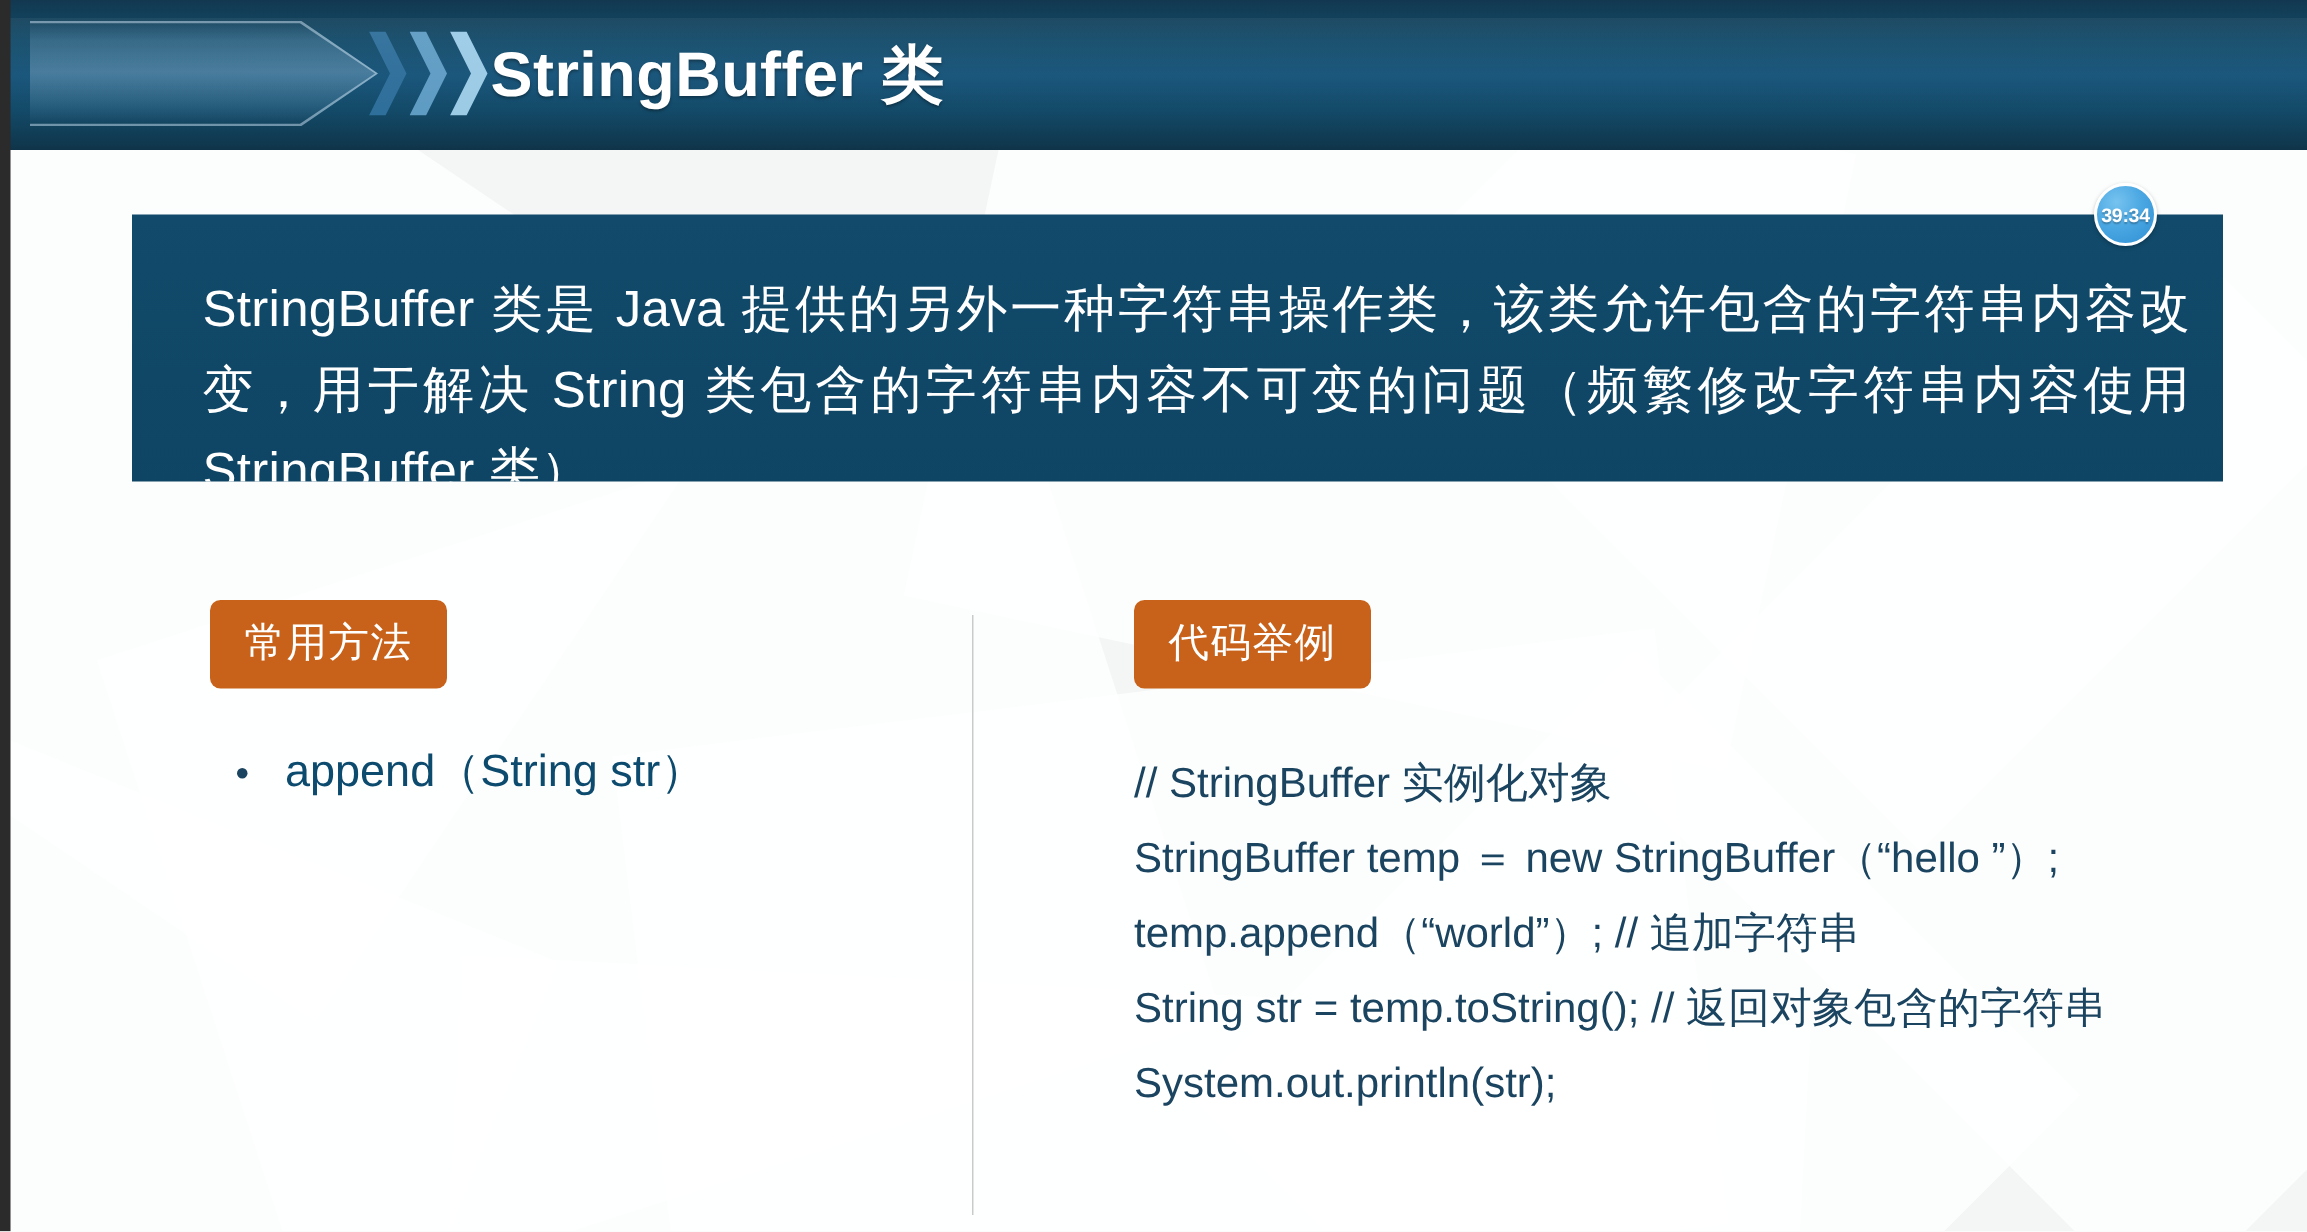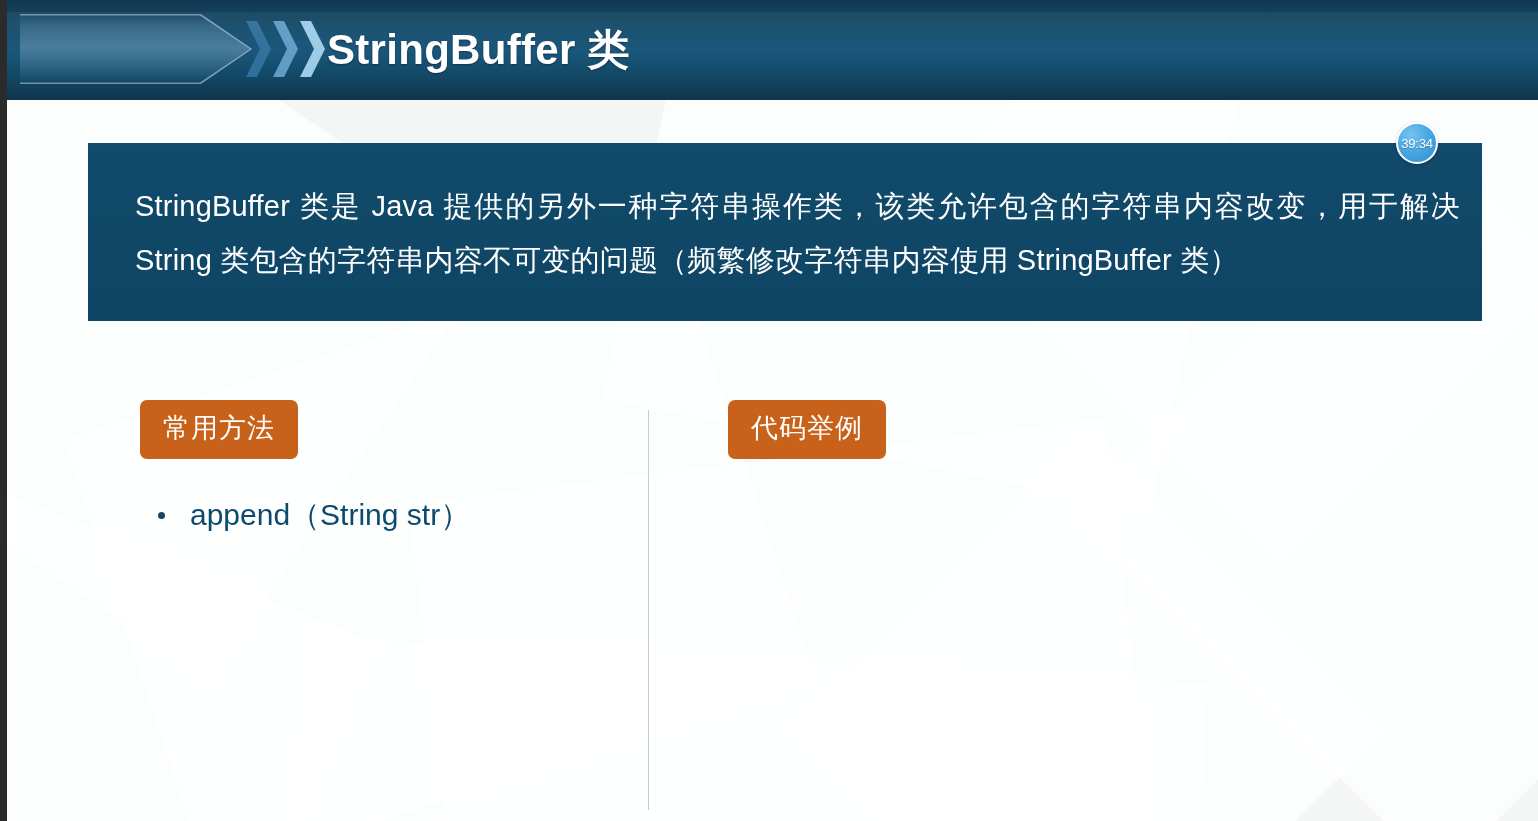--- a/index.html
+++ b/index.html
@@ -142,21 +142,21 @@
     background: linear-gradient(to bottom, #114a6b 0%, #0f4564 100%);
     overflow: hidden;
     z-index: 10;
   }
   .lead-text {
     position: absolute;
     left: 47px;
     top: 36px;
     width: 1325px;
     color: #ffffff;
-    font-size: 29px;
+    font-size: 34px;
     line-height: 54px;
     letter-spacing: .2px;
     text-align: justify;
     text-justify: inter-ideograph;
   }
 
   
   .timer-badge {
     position: absolute;
     left: 1396px;
@@ -169,32 +169,32 @@
     box-sizing: border-box;
     box-shadow: 0 1px 3px rgba(0,0,0,.25);
     z-index: 30;
     display: flex;
     align-items: center;
     justify-content: center;
   }
   .timer-badge span {
     color: #ffffff;
     font-size: 13px;
-    font-weight: normal;
+    font-weight: bold;
     letter-spacing: -.2px;
     text-shadow: 0 1px 1px rgba(0,0,0,.25);
   }
 
   
   .col {
     position: absolute;
     z-index: 12;
   }
   .col-left  { left: 140px; top: 400px; width: 500px; }
-  .col-right { left: 728px; top: 400px; width: 740px; }
+  .col-right { left: 756px; top: 400px; width: 740px; }
 
   .chip {
     display: inline-block;
     background: #c8621a;
     color: #ffffff;
     font-size: 27px;
     line-height: 1;
     padding: 15px 23px 17px;
     border-radius: 7px;
     letter-spacing: 1px;
@@ -315,17 +315,24 @@
     <ul class="bullets">
       <li>
         <span class="b-title">append（String str）</span>
       </li>
     </ul>
   </div>
 
   <div class="col col-right">
     <div class="chip">代码举例</div>
 
+    <div class="code">
+      <div class="code-line">// StringBuffer 实例化对象</div>
+      <div class="code-line">StringBuffer temp ＝ new StringBuffer（“hello ”）;</div>
+      <div class="code-line">temp.append（“world”）; // 追加字符串</div>
+      <div class="code-line">String str = temp.toString(); // 返回对象包含的字符串</div>
+      <div class="code-line">System.out.println(str);</div>
+    </div>
   </div>
 
   <div class="edge-strip"></div>
 
 </div>
 
 </body></html>

